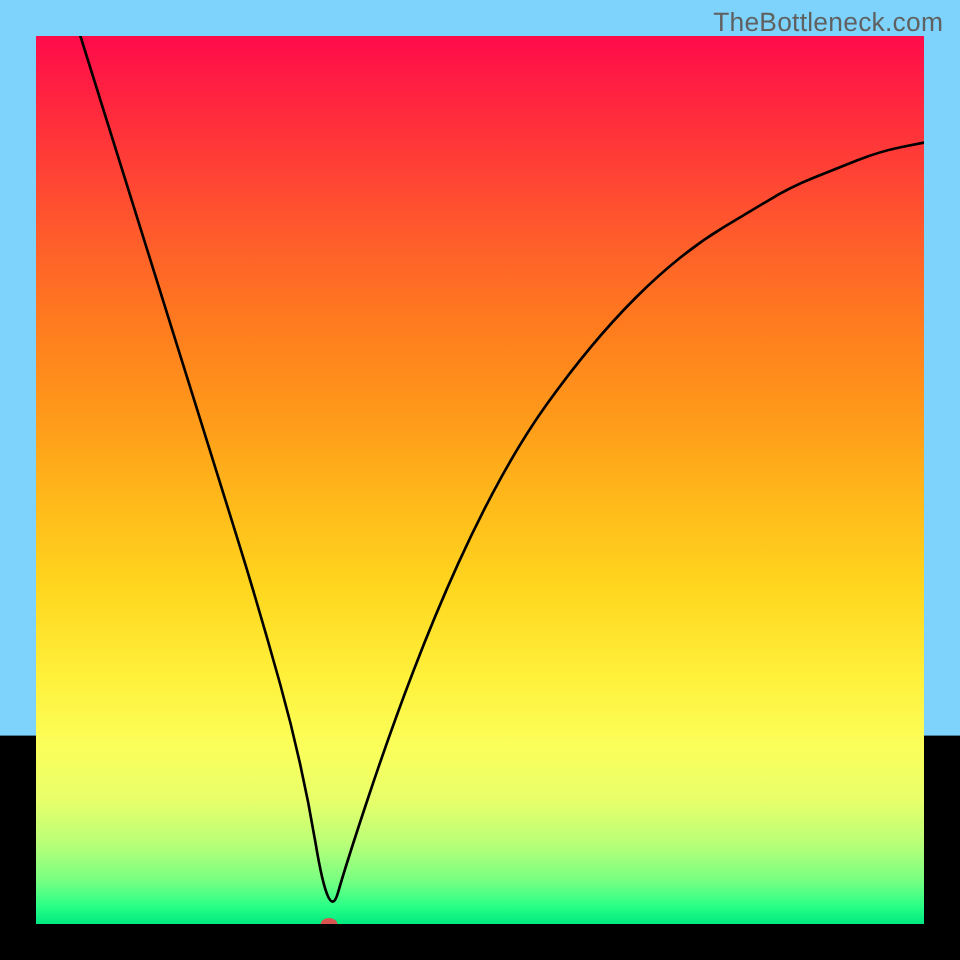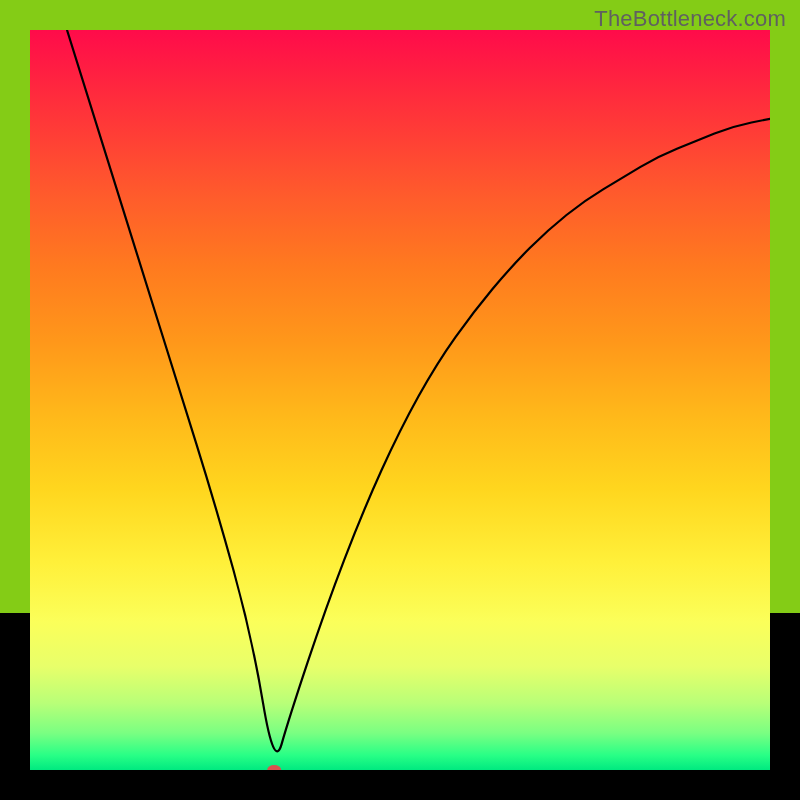--- a/index.html
+++ b/index.html
@@ -8,21 +8,21 @@
     width: 800px;
     height: 800px;
     background: #000;
     overflow: hidden;
     font-family: Arial, Helvetica, sans-serif;
   }
   .frame {
     position: relative;
     width: 800px;
     height: 613px;
-    background: #84cc16;
+    background: #7dd3fc;
   }
   .plot-area {
     position: absolute;
     left: 30px;
     top: 30px;
     width: 740px;
     height: 740px;
     
     background: linear-gradient(
       to bottom,

